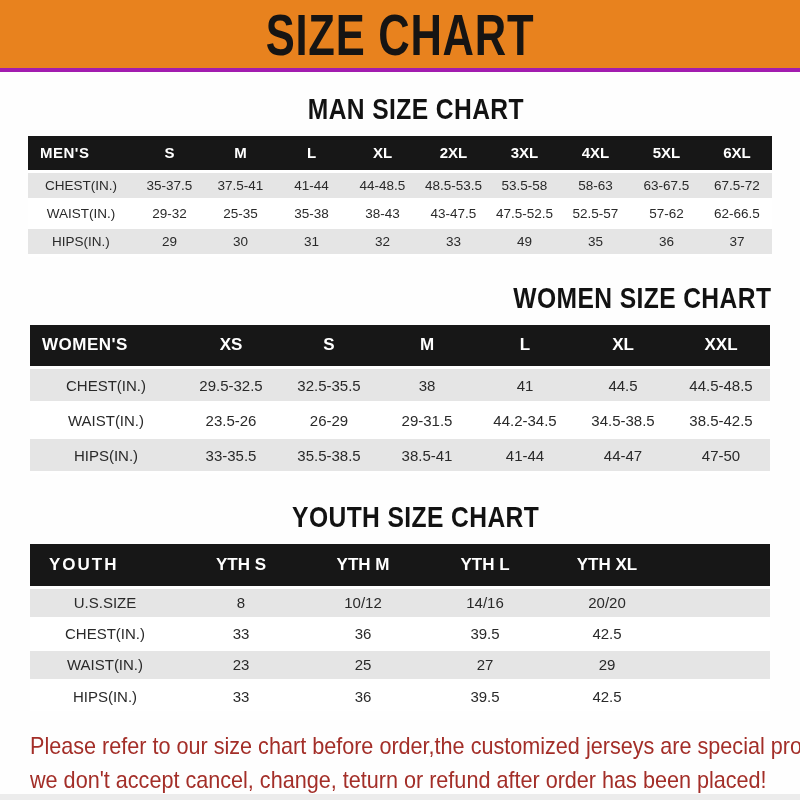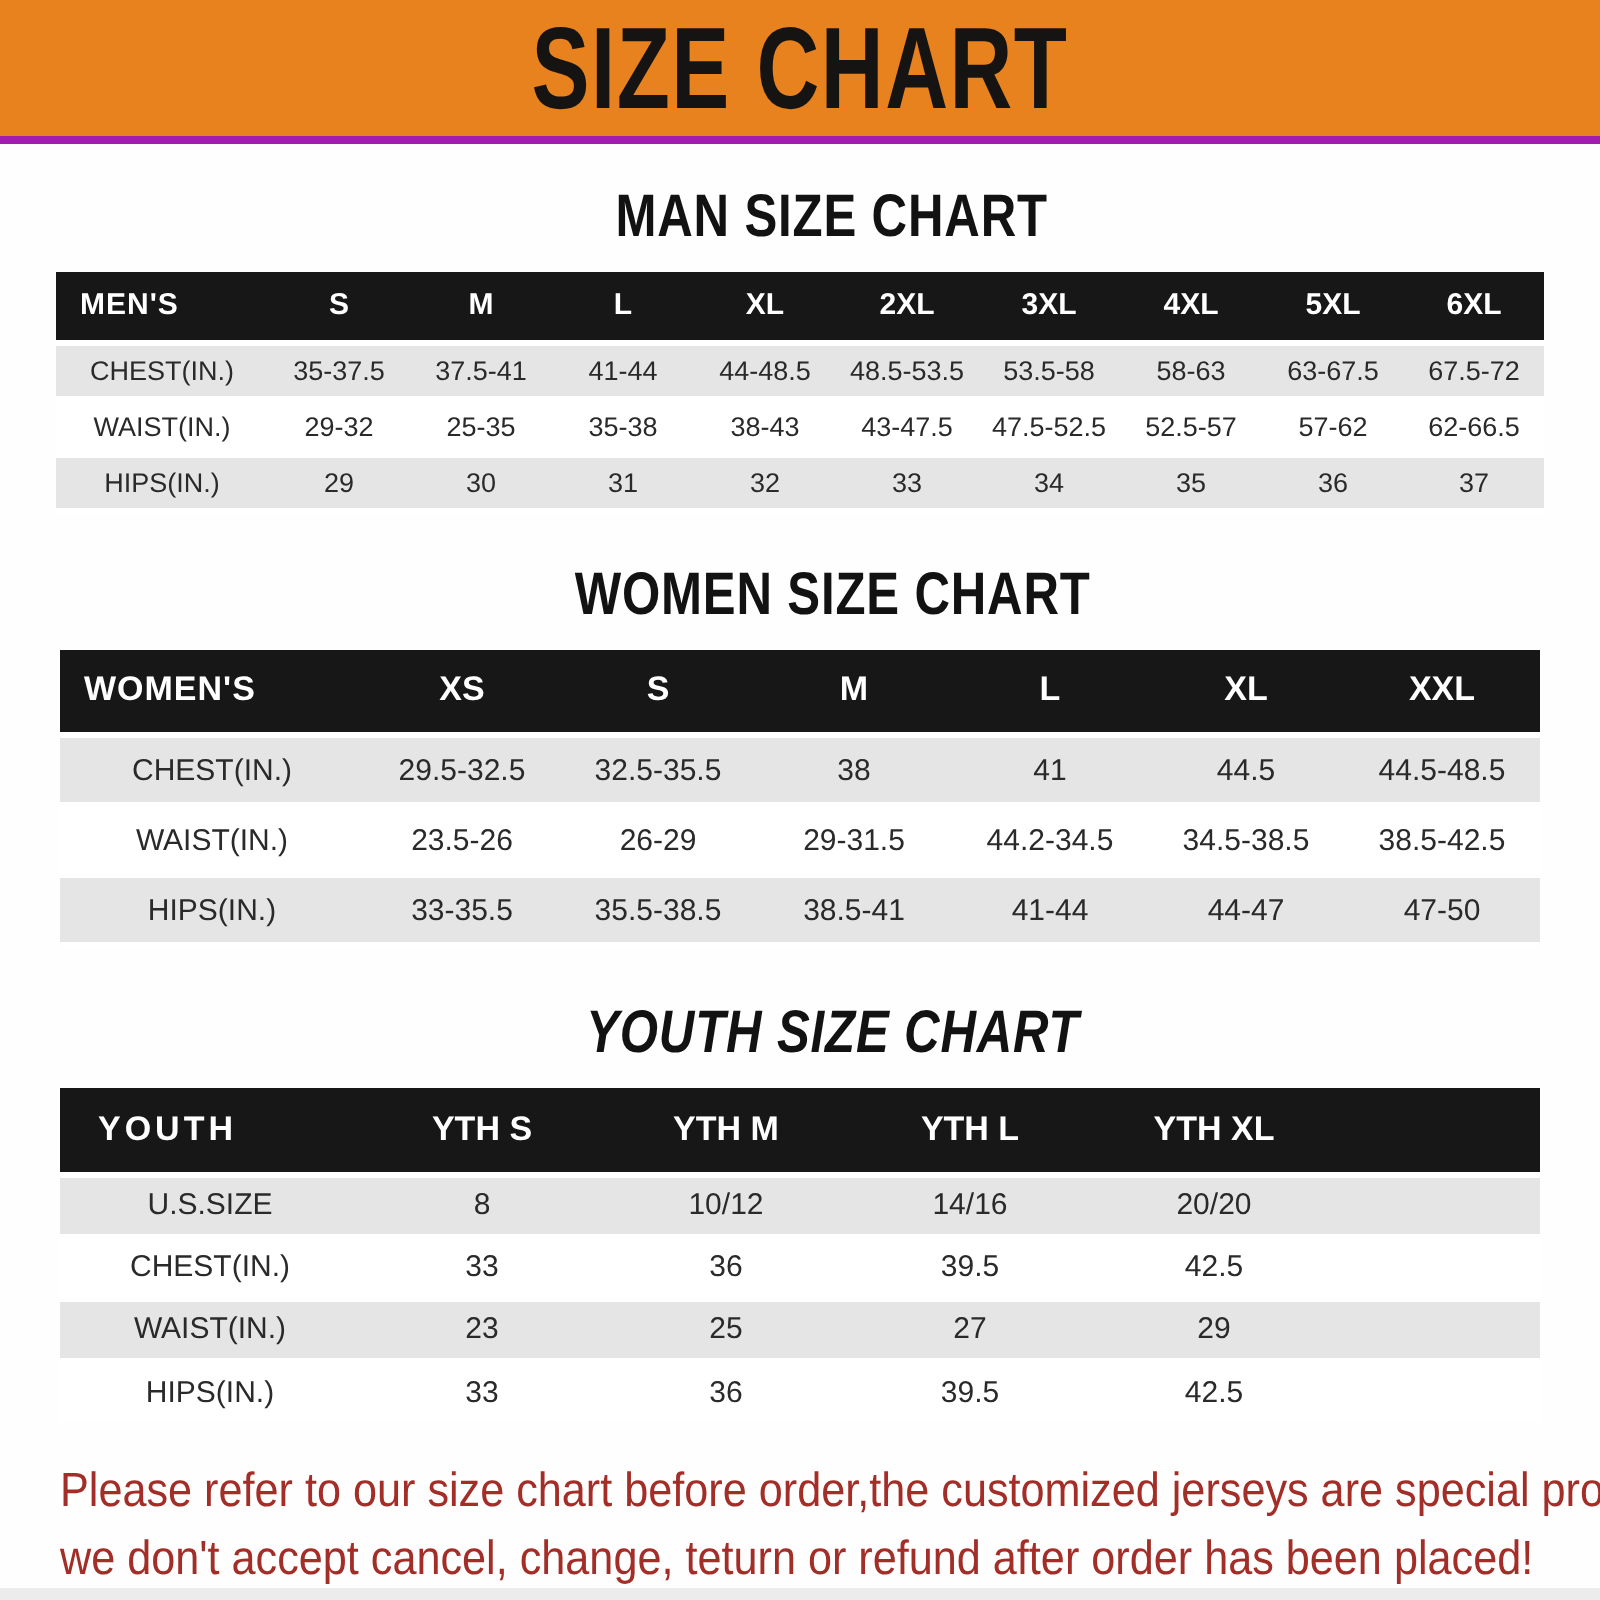--- a/index.html
+++ b/index.html
@@ -38,22 +38,22 @@
     font-weight: bold;
     color: #121212;
     padding-left: 32px;
   }
   .section-heading .hx {
     display: inline-block;
     transform: scaleX(0.82);
     white-space: nowrap;
     letter-spacing: 0.5px;
   }
-  .sec-women .section-heading { margin-top: 24px; }
-  .sec-youth .section-heading { margin-top: 26px; font-style: italic; }
+  .sec-women .section-heading { margin-top: 24px; text-align: right; }
+  .sec-youth .section-heading { margin-top: 26px; }
 
   
   .size-table {
     border-collapse: collapse;
     margin: 0 auto;
     table-layout: fixed;
   }
   .size-table th, .size-table td {
     text-align: center;
     vertical-align: middle;
@@ -166,21 +166,21 @@
           <td>57-62</td>
           <td>62-66.5</td>
         </tr>
         <tr class="gray">
           <td class="row-label">HIPS(IN.)</td>
           <td>29</td>
           <td>30</td>
           <td>31</td>
           <td>32</td>
           <td>33</td>
-          <td>34</td>
+          <td>49</td>
           <td>35</td>
           <td>36</td>
           <td>37</td>
         </tr>
       </tbody>
     </table>
   </section>
 
   <section class="sec-women">
     <h2 class="section-heading"><span class="hx">WOMEN SIZE CHART</span></h2>

